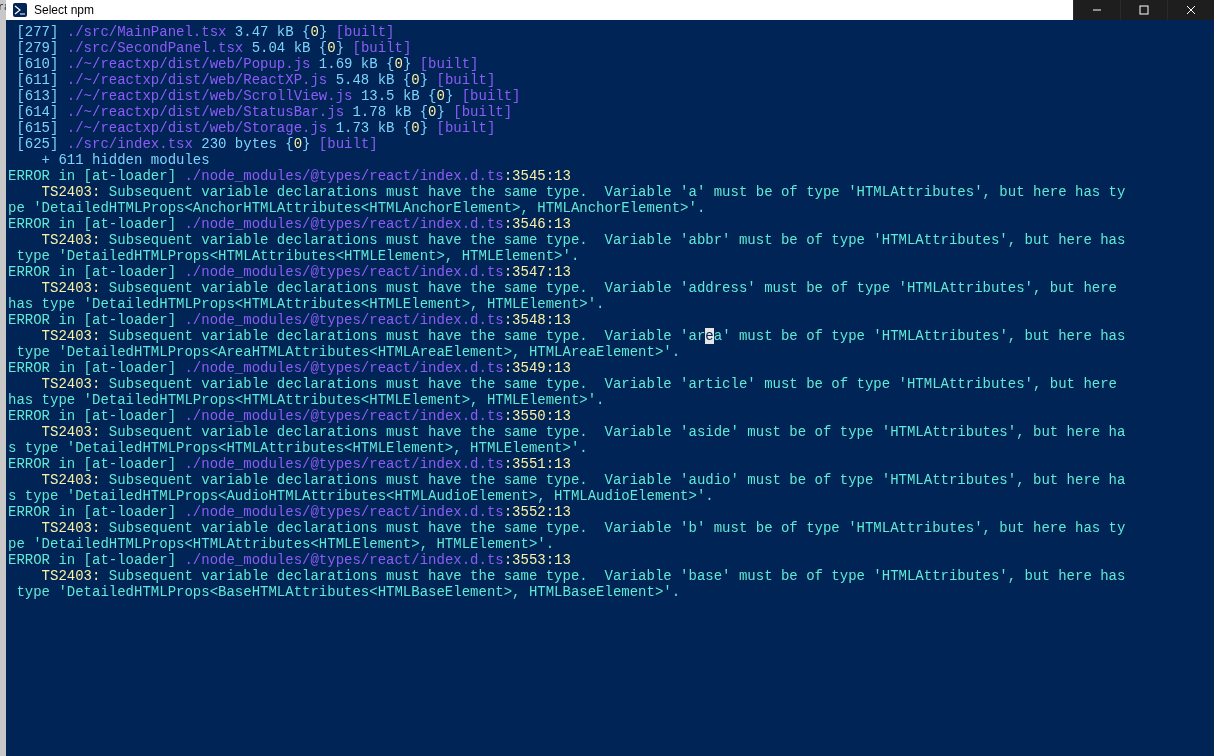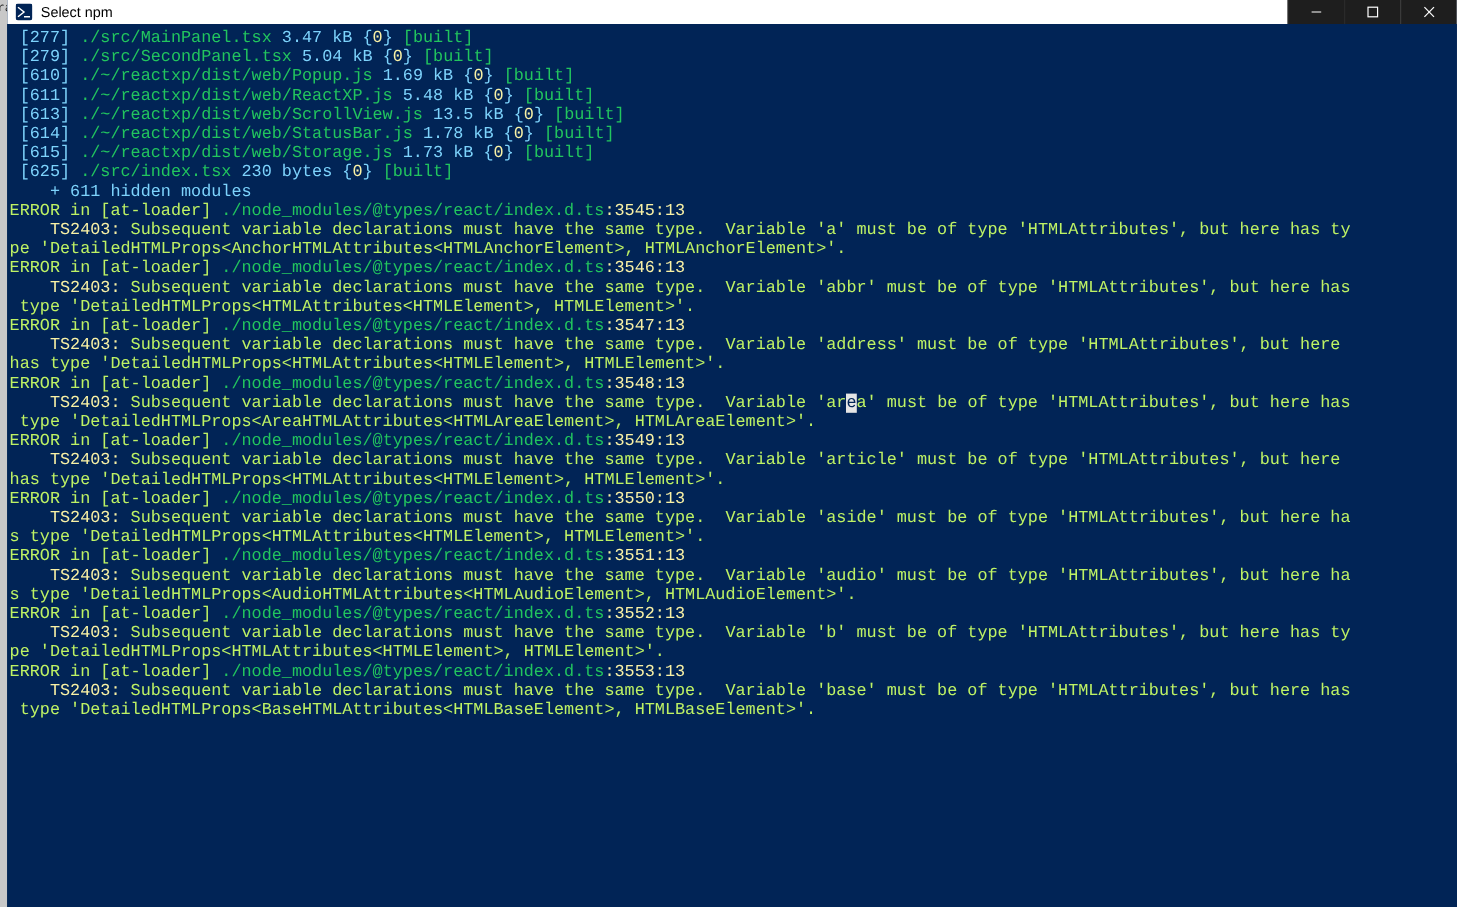--- a/index.html
+++ b/index.html
@@ -74,22 +74,22 @@
     flex: 1;
     padding: 4px 0 4px 2px;
     white-space: pre;
     line-height: 16px;
     overflow: hidden;
     color: #e5e5e5;
     background: #012456;
   }
   .line { display: block; }
   .white { color: #7dd3fc; }
-  .green { color: #22c55e; }
-  .red   { color: #bef264; margin-top: 44px; }
+  .green { color: #8b5cf6; }
+  .red   { color: #5eead4; margin-top: 44px; }
   .yellow{ color: #f9f1a5; }
   .cursor {
     background: #e5e5e5;
     color: #012456;
   }
 </style>
 </head>
 <body>
 
 <div class="leftstrip">

